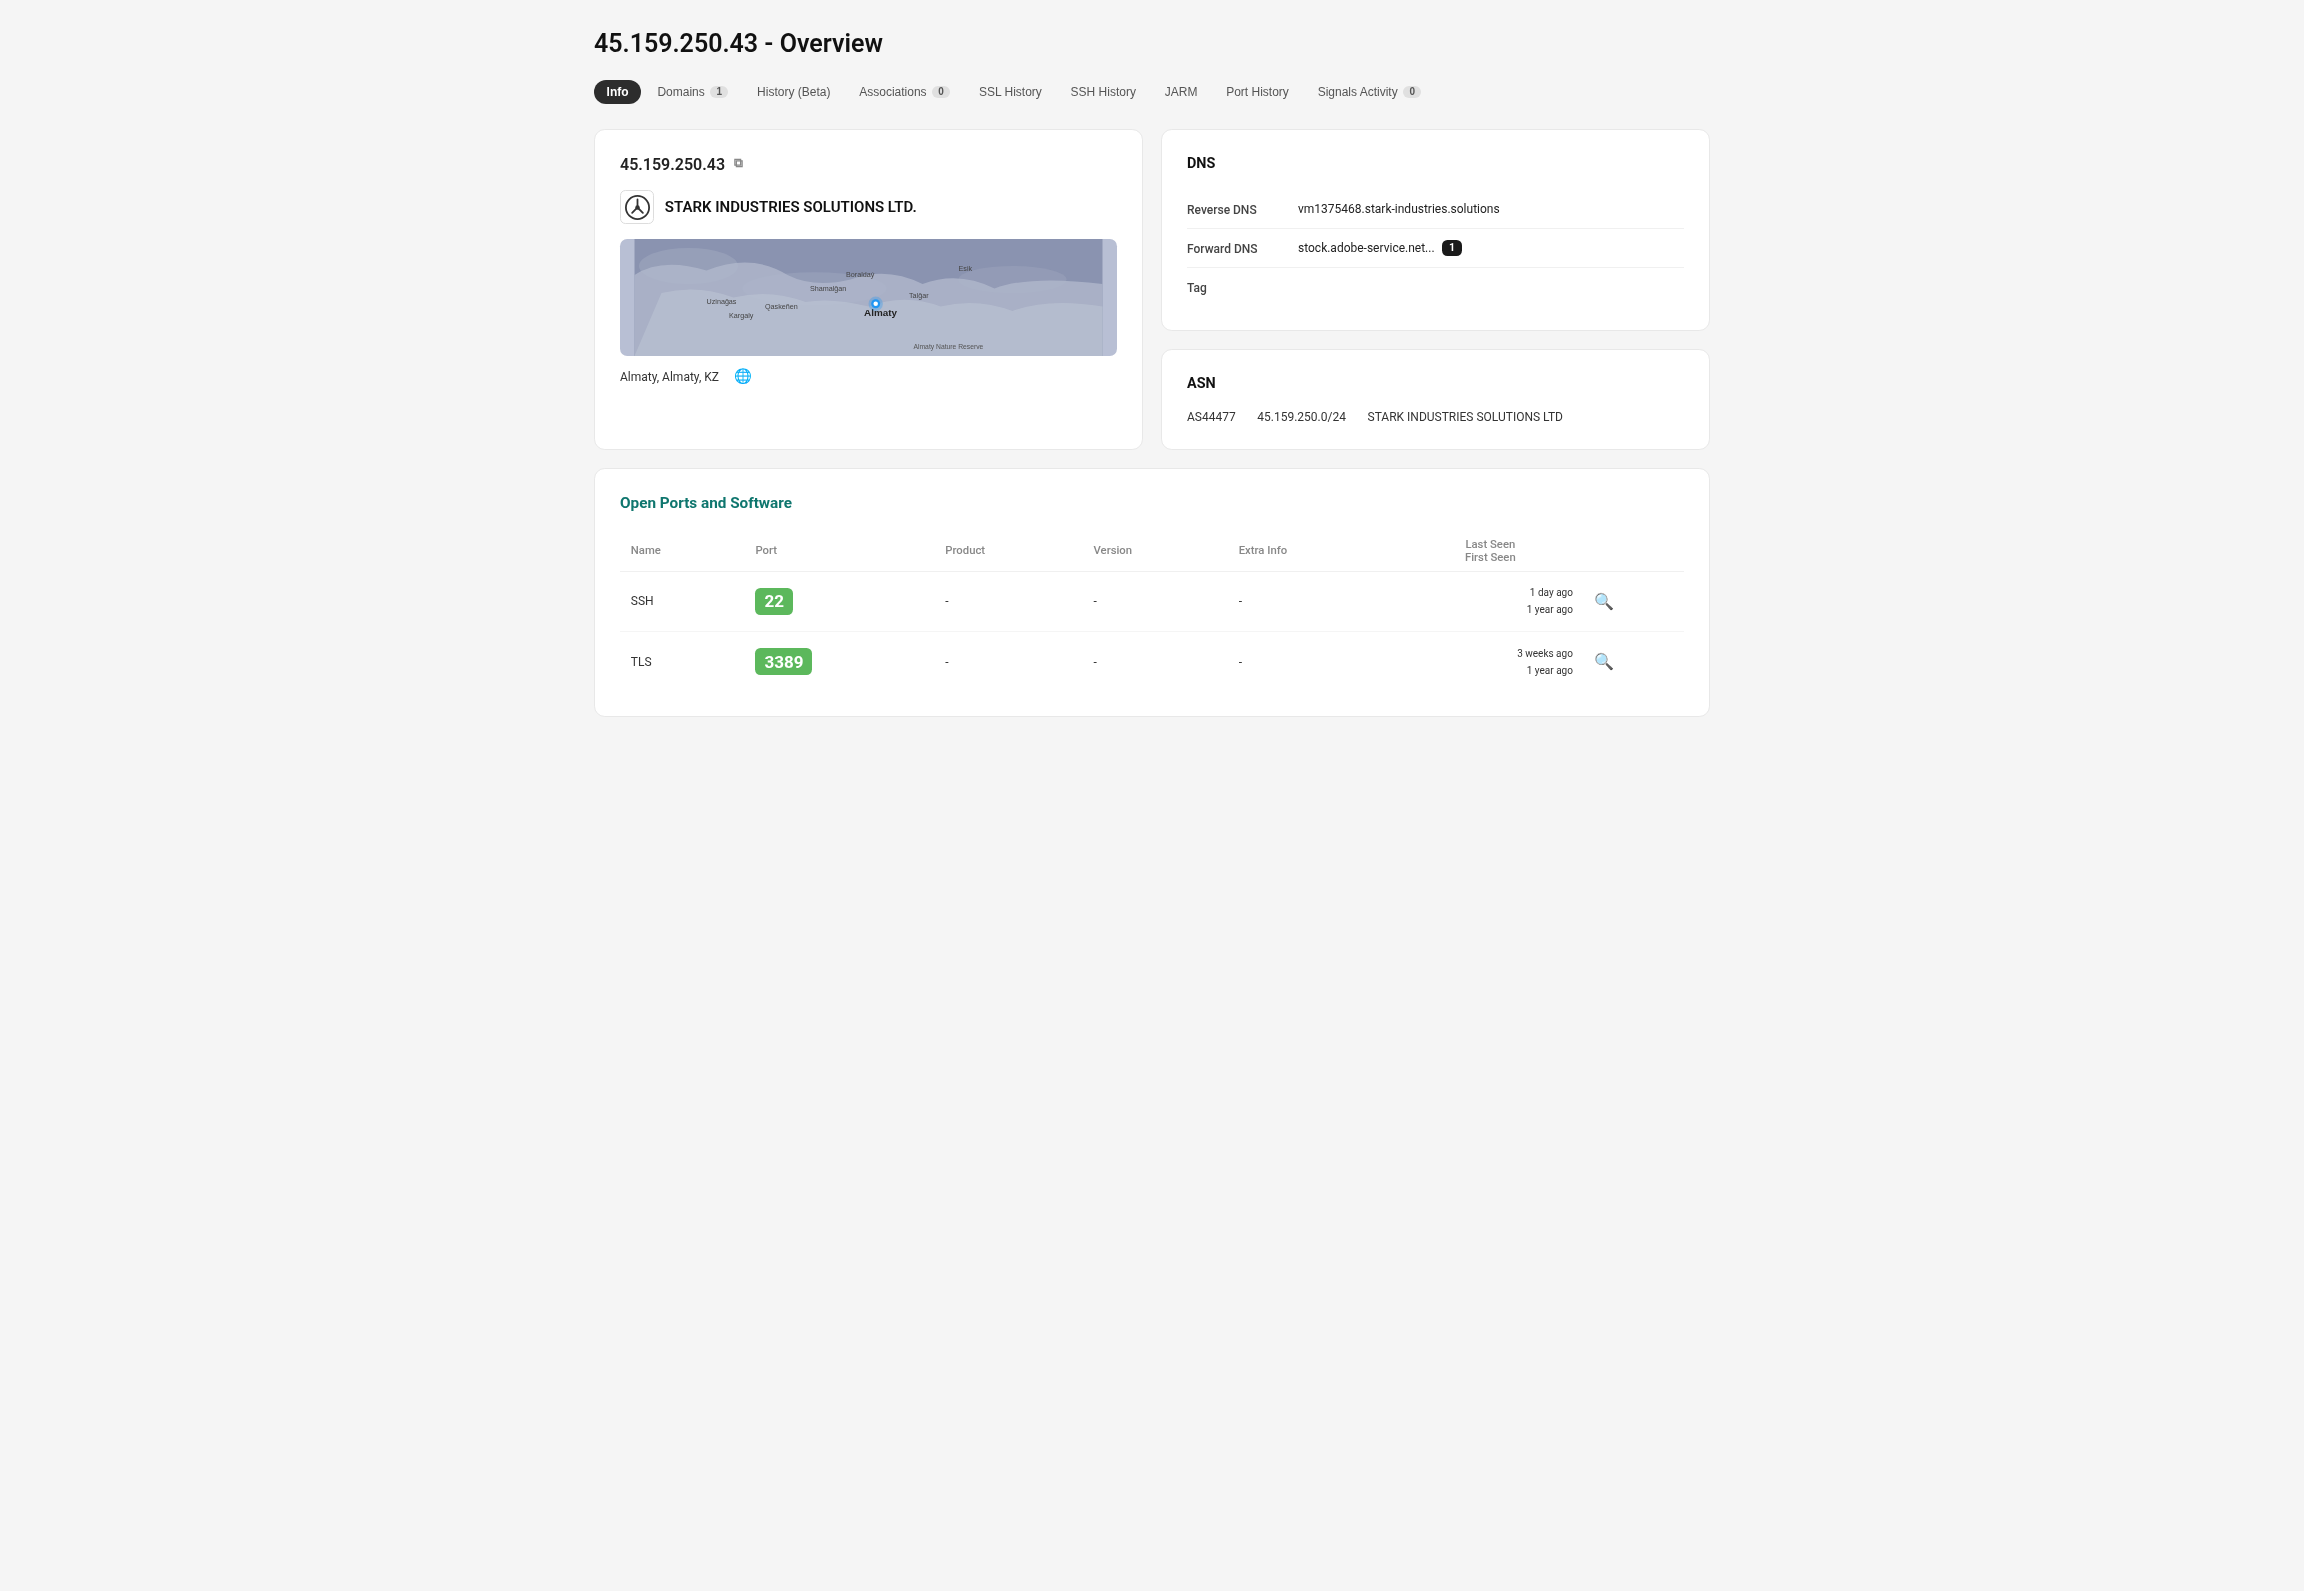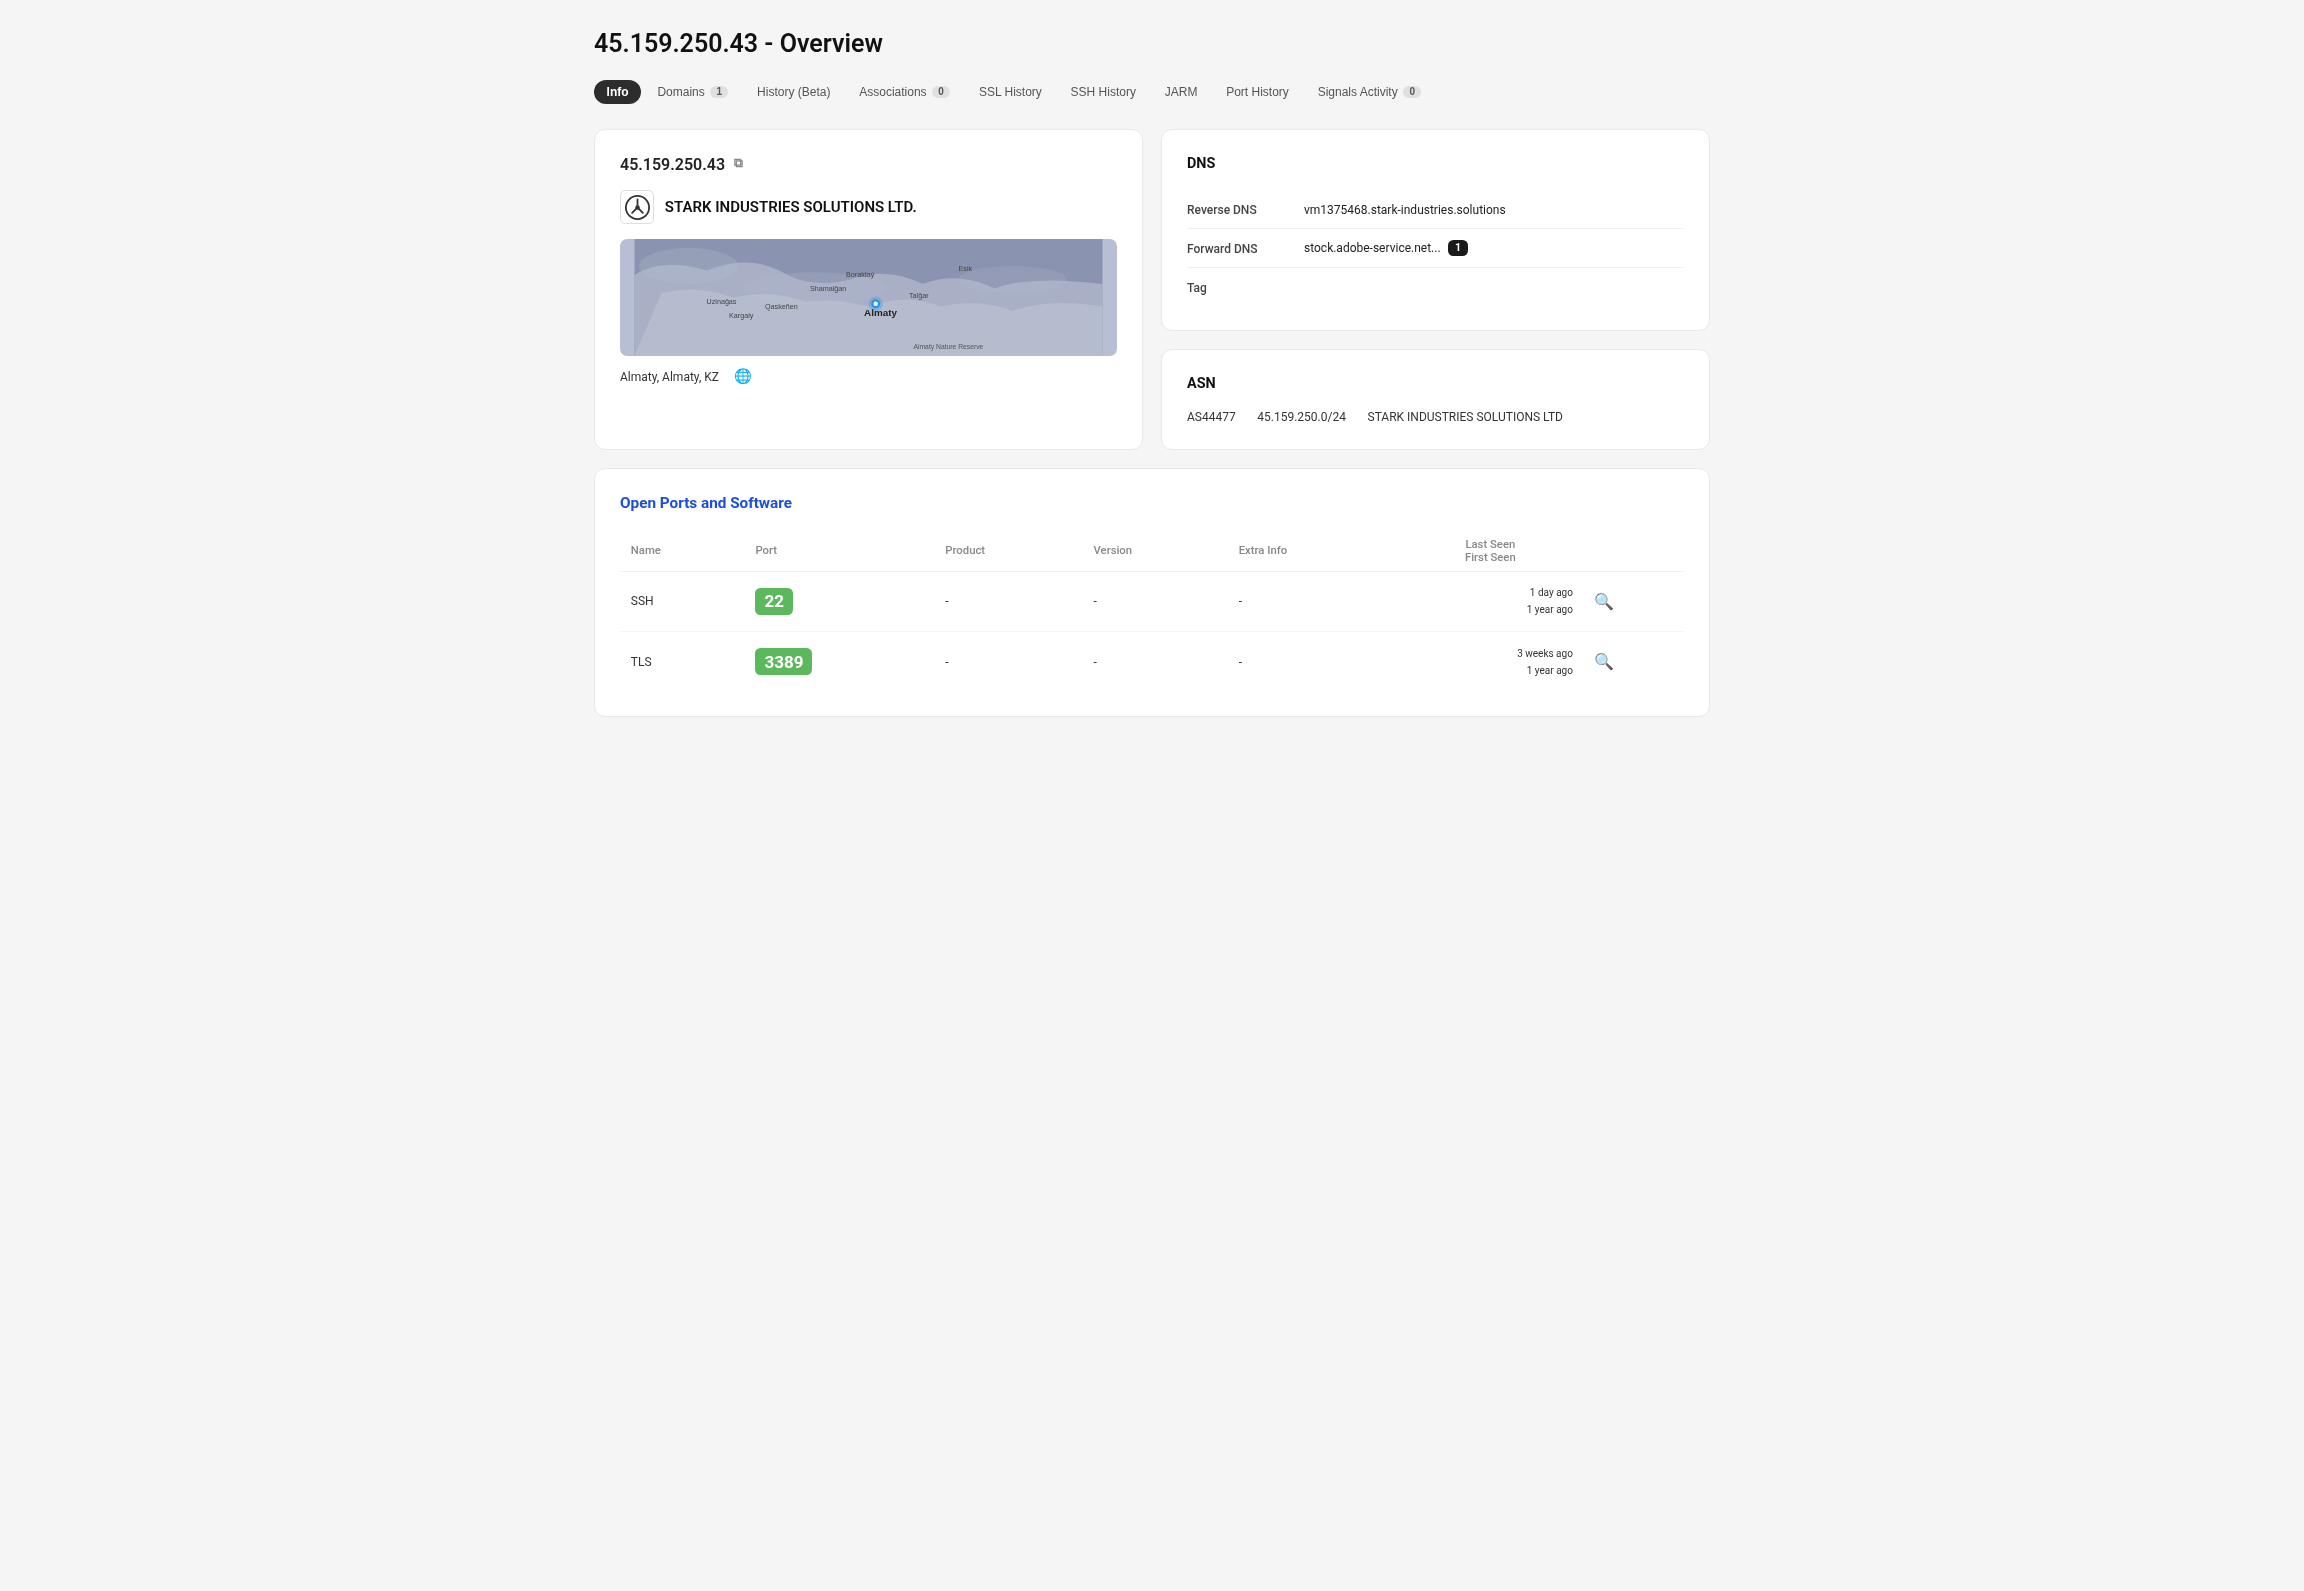--- a/index.html
+++ b/index.html
@@ -127,24 +127,24 @@
     }
     
     .section-title {
       font-size: 14.4px;
       font-weight: 700;
       margin-bottom: 18px;
       color: #111;
     }
     .dns-row {
       display: flex;
-      align-items: flex-end;
+      align-items: center;
       padding: 10.8px 0;
       border-bottom: 0.9px solid #f0f0f0;
-      gap: 18px;
+      gap: 12px;
     }
     .dns-row:last-child {
       border-bottom: none;
     }
     .dns-label {
       min-width: 99px;
       color: #444;
       font-weight: 500;
       font-size: 12px;
       padding-top: 1.8px;
@@ -194,21 +194,21 @@
       background: #fff;
       border-radius: 10.8px;
       border: 0.9px solid #e8e8e8;
       padding: 25px;
       margin-bottom: 18px;
     }
     .ports-title {
       font-size: 15.3px;
       font-weight: 700;
       margin-bottom: 18px;
-      color: #1d4ed8;
+      color: #0f766e;
     }
     .ports-table {
       width: 100%;
       border-collapse: collapse;
     }
     .ports-table th {
       text-align: left;
       color: #888;
       font-size: 11.3px;
       font-weight: 500;

